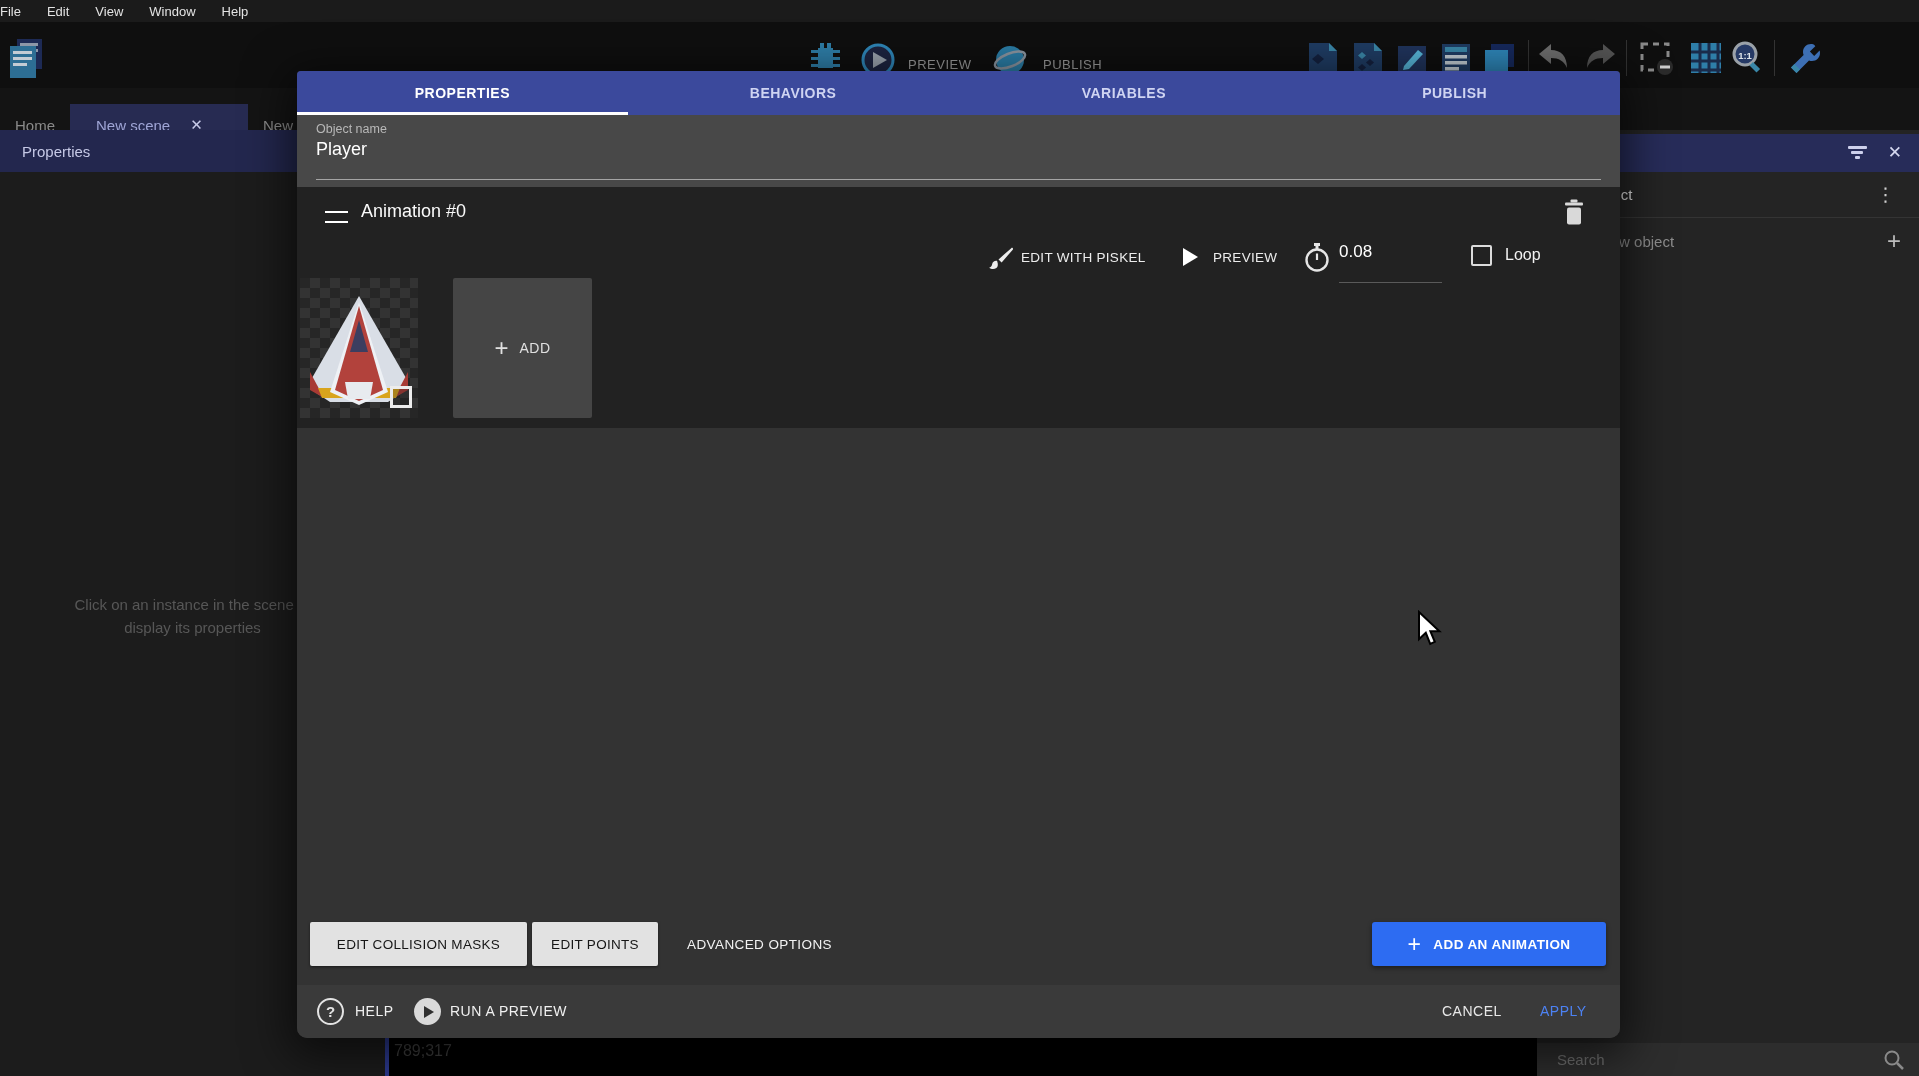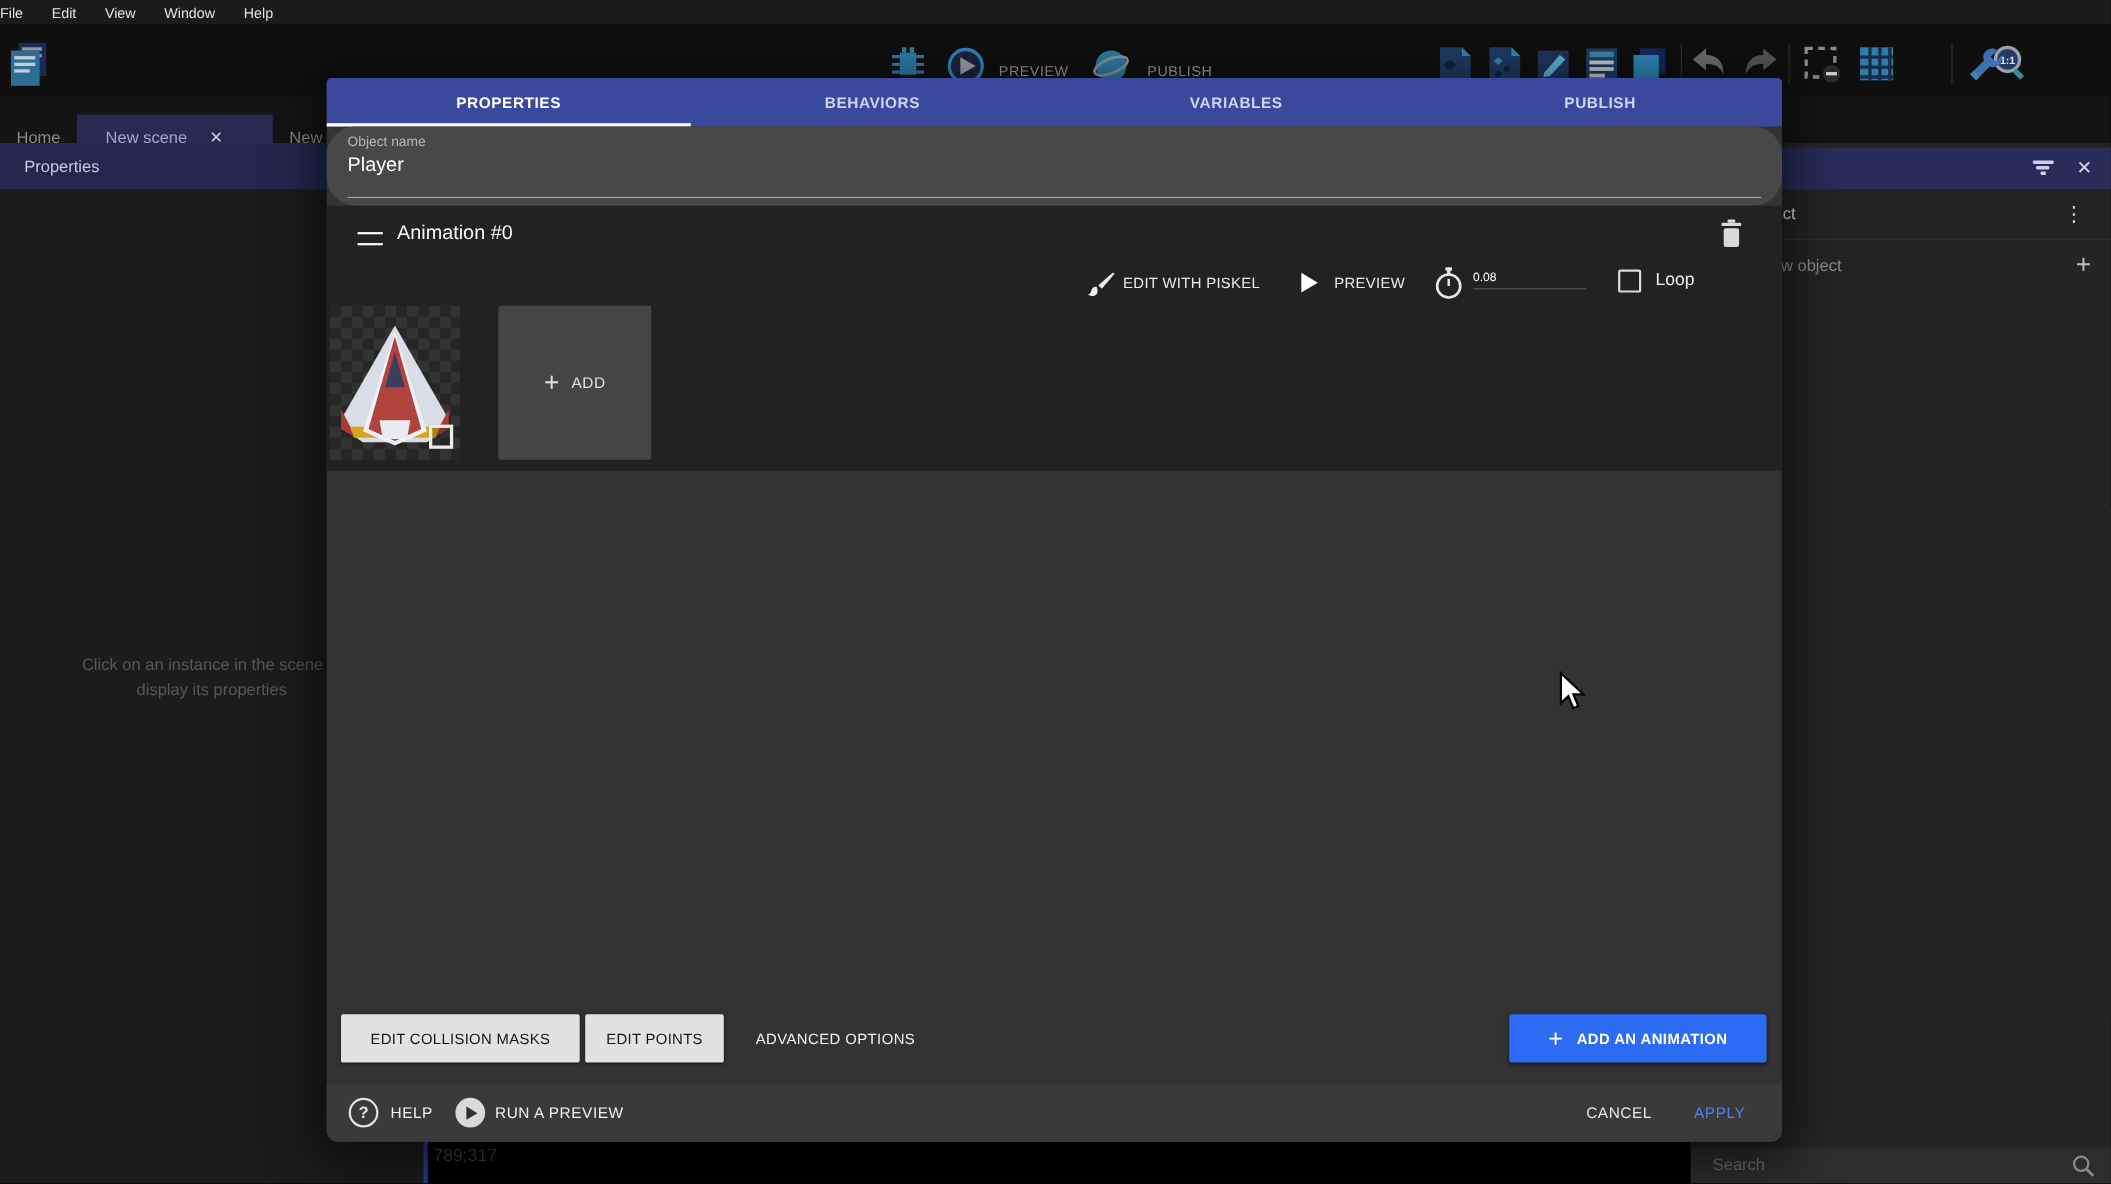--- a/index.html
+++ b/index.html
@@ -59,21 +59,21 @@
   
   .dialog { position:absolute; left:297px; top:71px; width:1323px; height:967px; background:#333;
             z-index:20; border-radius:4px 4px 10px 10px; box-shadow:0 10px 45px 8px rgba(0,0,0,.6); }
   .dlg-tabs { position:absolute; left:0; top:0; width:100%; height:44px; background:#3b499c;
               border-radius:4px 4px 0 0; display:flex; }
   .dlg-tab { flex:1; display:flex; align-items:center; justify-content:center; position:relative;
              font-size:14px; font-weight:600; letter-spacing:.5px; color:#cfd4f2; }
   .dlg-tab.active { color:#fff; }
   .dlg-tab.active::after { content:""; position:absolute; left:0; right:0; bottom:0; height:3px; background:#fff; }
 
-  .name-section { position:absolute; left:0; top:44px; width:100%; height:72px; background:#484848;border-radius:26px; }
+  .name-section { position:absolute; left:0; top:44px; width:100%; height:72px; background:#484848; }
   .name-field { margin:0 19px; padding-top:7px; border-bottom:1px solid #a4a4a4; height:65px; }
   .name-label { font-size:12.5px; color:#b8b8b8; }
   .name-input { display:block; width:100%; margin-top:3px; background:transparent; border:none; outline:none;
                 font-size:18px; color:#fff; font-family:inherit; }
 
   .anim-block { position:absolute; left:0; top:116px; width:100%; height:241px; background:#222; }
   .drag-handle { position:absolute; left:28px; top:24px; width:23px; height:12px;
                  border-top:2.5px solid #fff; border-bottom:2.5px solid #fff; }
   .anim-title { position:absolute; left:64px; top:14px; font-size:18px; color:#fafafa; }
   .anim-name { position:absolute; left:245px; right:82px; top:12px; }
@@ -82,22 +82,22 @@
                      font-size:18px; color:#eee; font-family:inherit; }
   .anim-name input::placeholder { color:#8c8c8c; }
   .trash { position:absolute; right:30px; top:8px; width:32px; height:34px; display:flex; align-items:center; justify-content:center; }
 
   .anim-controls { position:absolute; left:0; top:53px; width:100%; height:38px; }
   .ctl-label { position:absolute; top:10px; font-size:13.5px; letter-spacing:.3px; color:#ececec; }
   .play-tri { position:absolute; left:886px; top:8px; width:0; height:0;
               border-left:15px solid #fff; border-top:9px solid transparent; border-bottom:9px solid transparent; }
   .time-field { position:absolute; left:1042px; top:2px; width:103px; }
   .time-field input { width:100%; background:transparent; border:none; outline:none;
-                      border-bottom:1px solid #5a5a5a; padding-bottom:4px;
-                      font-size:11px; color:#fff; font-family:inherit; }
+                      border-bottom:1px solid #5a5a5a; padding-bottom:20px;
+                      font-size:17px; color:#fff; font-family:inherit; }
   .checkbox { position:absolute; left:1174px; top:5px; width:21px; height:21px;
               border:2.5px solid #dcdcdc; border-radius:2px; }
   .loop-label { position:absolute; left:1208px; top:6px; font-size:16px; color:#f2f2f2; }
 
   .frame-tile { position:absolute; left:3px; top:91px; width:118px; height:140px;
                 background-color:#262626;
                 background-image:linear-gradient(45deg,#333 25%,transparent 25%,transparent 75%,#333 75%),
                                  linear-gradient(45deg,#333 25%,transparent 25%,transparent 75%,#333 75%);
                 background-size:20px 20px; background-position:0 0,10px 10px; }
   .frame-check { position:absolute; right:6px; bottom:10px; width:22px; height:22px;
@@ -243,21 +243,21 @@
         <circle cx="27" cy="27" r="8" fill="#2b2b2b"></circle>
         <rect x="22" y="25.5" width="10" height="3" fill="#cfcfcf"></rect>
       </svg>
     </div>
     <div class="tb-icon" style="left:1686px;">
       <svg width="36" height="36" viewBox="0 0 36 36">
         <rect x="3" y="3" width="30" height="30" fill="#2e7ea8"></rect>
         <path d="M12 3 V33 M21 3 V33 M30 3 V33 M3 12 H33 M3 21 H33 M3 30 H33" stroke="#1a2b4a" stroke-width="3"></path>
       </svg>
     </div>
-    <div class="tb-icon" style="left:1808px;">
+    <div class="tb-icon" style="left:1728px;">
       <svg width="38" height="38" viewBox="0 0 38 38">
         <circle cx="16" cy="15" r="11" fill="#263a66" stroke="#9aa1a8" stroke-width="3"></circle>
         <text x="16" y="19.5" font-size="9.5" font-weight="bold" fill="#dfe4ea" text-anchor="middle" font-family="Liberation Sans, sans-serif">1:1</text>
         <rect x="24" y="23" width="10" height="5" transform="rotate(45 24 23)" fill="#3a87a8"></rect>
       </svg>
     </div>
     <div class="tb-sep" style="left:1774px;"></div>
     <div class="tb-icon" style="left:1784px;">
       <svg width="36" height="36" viewBox="0 0 36 36">
         <path d="M25 4 c-4.5 0-8 3.5-8 8 0 1 .2 2.1.6 3L5 27.5 10.5 33 23 20.4 c.9.4 2 .6 3 .6 4.5 0 8-3.5 8-8 0-.9-.1-1.7-.4-2.5 l-5.4 5.4 -4.3-4.3 5.4-5.4 C28.4 4.1 26 4 25 4 Z" fill="#3d6fb4"></path>

